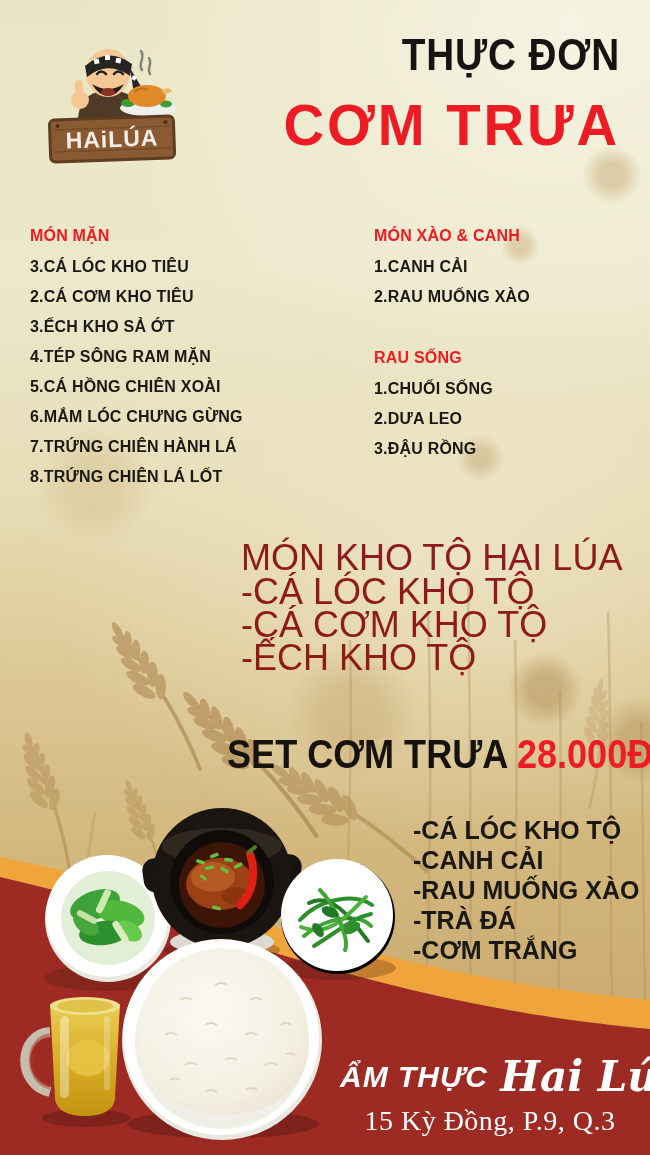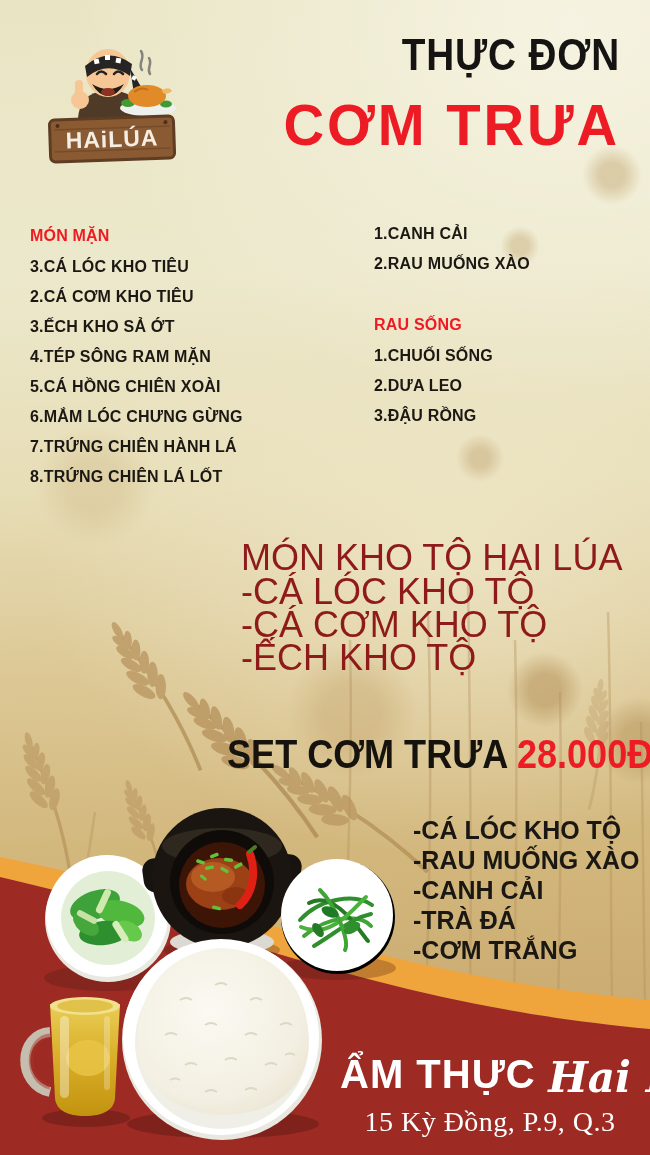--- a/index.html
+++ b/index.html
@@ -46,21 +46,21 @@
     left:200px;top:731px;width:450px;text-align:center;white-space:nowrap;
     font-size:41px;font-weight:bold;color:#16130f;letter-spacing:0;
     transform:scaleX(.88);transform-origin:center;
   }
   .set-title .price{color:#ed1c24;}
   .set-items{left:413px;top:815px;font-weight:bold;font-size:25px;color:#1b1813;}
   .set-items .menu-line{line-height:30px;}
   
   .footer-block{left:340px;top:1052px;width:300px;text-align:center;color:#fff;}
   .brand-line{white-space:nowrap;}
-  .brand-prefix{font-size:40px;font-weight:bold;letter-spacing:1px;vertical-align:baseline;}
+  .brand-prefix{font-size:30px;font-weight:bold;letter-spacing:1px;vertical-align:baseline;font-style:italic;}
   .brand-script{
     font-family:"DejaVu Serif","Liberation Serif",serif;
     font-style:italic;font-weight:bold;font-size:42px;margin-left:8px;vertical-align:-4px;
   }
   .footer-address{
     margin-top:4px;font-family:"Liberation Serif","DejaVu Serif",serif;
     font-size:28px;letter-spacing:.5px;white-space:nowrap;
   }
 </style>
 </head>
@@ -271,20 +271,21 @@
     <div class="menu-line">2.CÁ CƠM KHO TIÊU</div>
     <div class="menu-line">3.ẾCH KHO SẢ ỚT</div>
     <div class="menu-line">4.TÉP SÔNG RAM MẶN</div>
     <div class="menu-line">5.CÁ HỒNG CHIÊN XOÀI</div>
     <div class="menu-line">6.MẮM LÓC CHƯNG GỪNG</div>
     <div class="menu-line">7.TRỨNG CHIÊN HÀNH LÁ</div>
     <div class="menu-line">8.TRỨNG CHIÊN LÁ LỐT</div>
   </div>
 
   <div class="abs menu-col col-right">
+    <div class="section-title">MÓN XÀO &amp; CANH</div>
     <div class="menu-line">1.CANH CẢI</div>
     <div class="menu-line">2.RAU MUỐNG XÀO</div>
     <div class="gap"></div>
     <div class="section-title">RAU SỐNG</div>
     <div class="menu-line">1.CHUỐI SỐNG</div>
     <div class="menu-line">2.DƯA LEO</div>
     <div class="menu-line">3.ĐẬU RỒNG</div>
   </div>
 
   <div class="abs kho-to">
@@ -295,22 +296,22 @@
   </div>
 
   <div class="abs set-title">
     <span>SET CƠM TRƯA</span>
     <span> </span>
     <span class="price">28.000Đ</span>
   </div>
 
   <div class="abs set-items">
     <div class="menu-line">-CÁ LÓC KHO TỘ</div>
+    <div class="menu-line">-CANH CẢI</div>
     <div class="menu-line">-RAU MUỐNG XÀO</div>
-    <div class="menu-line">-CANH CẢI</div>
     <div class="menu-line">-TRÀ ĐÁ</div>
     <div class="menu-line">-CƠM TRẮNG</div>
   </div>
 
   <div class="abs footer-block">
     <div class="brand-line">
       <span class="brand-prefix">ẨM THỰC</span>
       <span class="brand-script">Hai Lúa</span>
     </div>
     <div class="footer-address">15 Kỳ Đồng, P.9, Q.3</div>

